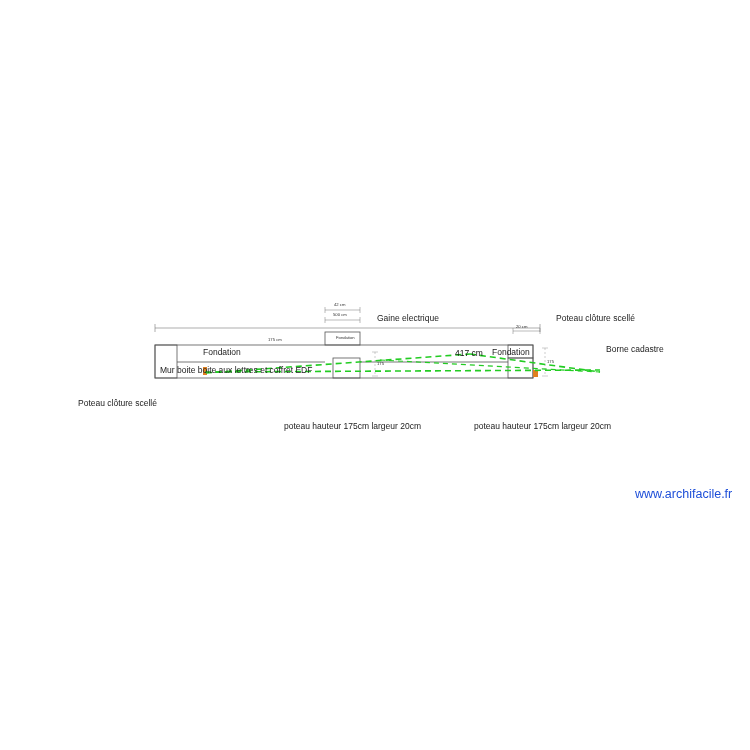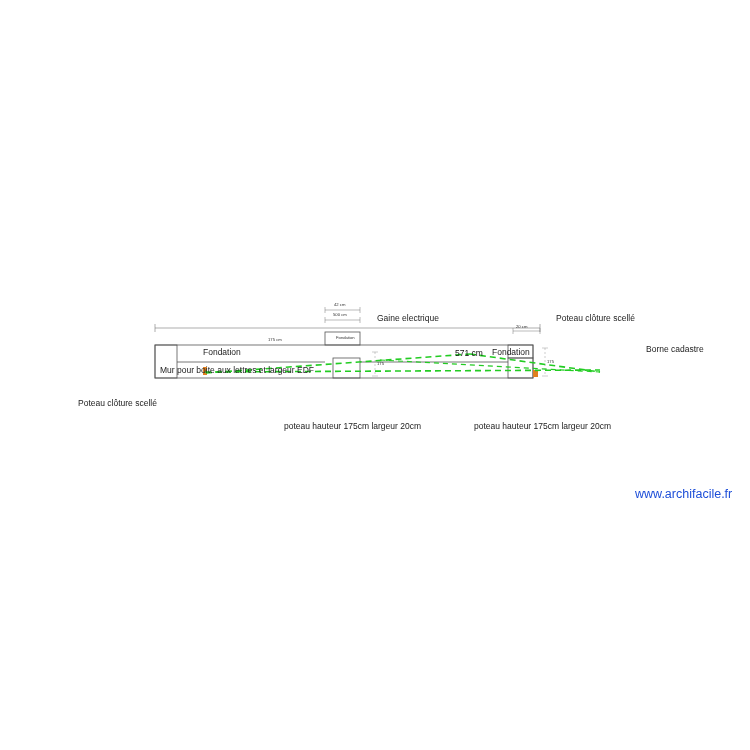--- a/index.html
+++ b/index.html
@@ -111,28 +111,28 @@
     <line x1="205" y1="372" x2="600" y2="370" stroke="#22cc22" stroke-width="1.6" stroke-dasharray="6 4"></line>
     <line x1="205" y1="372" x2="600" y2="370" stroke="#22cc22" stroke-width="0"></line>
 
     <line x1="206" y1="373" x2="470" y2="354" stroke="#22cc22" stroke-width="1.6" stroke-dasharray="6 4"></line>
     <line x1="470" y1="354" x2="600" y2="372" stroke="#22cc22" stroke-width="1.6" stroke-dasharray="6 4"></line>
     <line x1="380" y1="360" x2="600" y2="372" stroke="#22cc22" stroke-width="1.2" stroke-dasharray="5 4"></line>
   </svg>
 
   <div class="lbl" style="left:377px; top:314px;">Gaine electrique</div>
   <div class="lbl" style="left:556px; top:314px;">Poteau clôture scellé</div>
-  <div class="lbl" style="left:606px; top:345px;margin-left:40px;">Borne cadastre</div>
+  <div class="lbl" style="left:606px; top:345px;">Borne cadastre</div>
   <div class="lbl" style="left:203px; top:348px;">Fondation</div>
   <div class="lbl" style="left:492px; top:348px;">Fondation</div>
-  <div class="lbl" style="left:160px; top:366px;">Mur pour boite aux lettres et largeur EDF</div>
+  <div class="lbl" style="left:160px; top:366px;">Mur boite boite aux lettres et coffret EDF</div>
   <div class="lbl" style="left:78px; top:399px;">Poteau clôture scellé</div>
   <div class="lbl" style="left:284px; top:422px;">poteau hauteur 175cm largeur 20cm</div>
   <div class="lbl" style="left:474px; top:422px;">poteau hauteur 175cm largeur 20cm</div>
-  <div class="lbl meas" style="left:455px; top:349px;">571 cm</div>
+  <div class="lbl meas" style="left:455px; top:349px;">417 cm</div>
 
   <div class="lbl tiny" style="left:334px; top:303px;">42 cm</div>
   <div class="lbl tiny" style="left:333px; top:313px;">500 cm</div>
   <div class="lbl tiny" style="left:336px; top:336px;">Fondation</div>
   <div class="lbl tiny" style="left:516px; top:325px;">20 cm</div>
   <div class="lbl tiny" style="left:268px; top:338px;">175 cm</div>
   <div class="lbl dim" style="left:377px; top:362px;">175</div>
   <div class="lbl dim" style="left:547px; top:360px;">175</div>
 
   <div class="watermark" style="left:635px; top:487px;">www.archifacile.fr</div>

